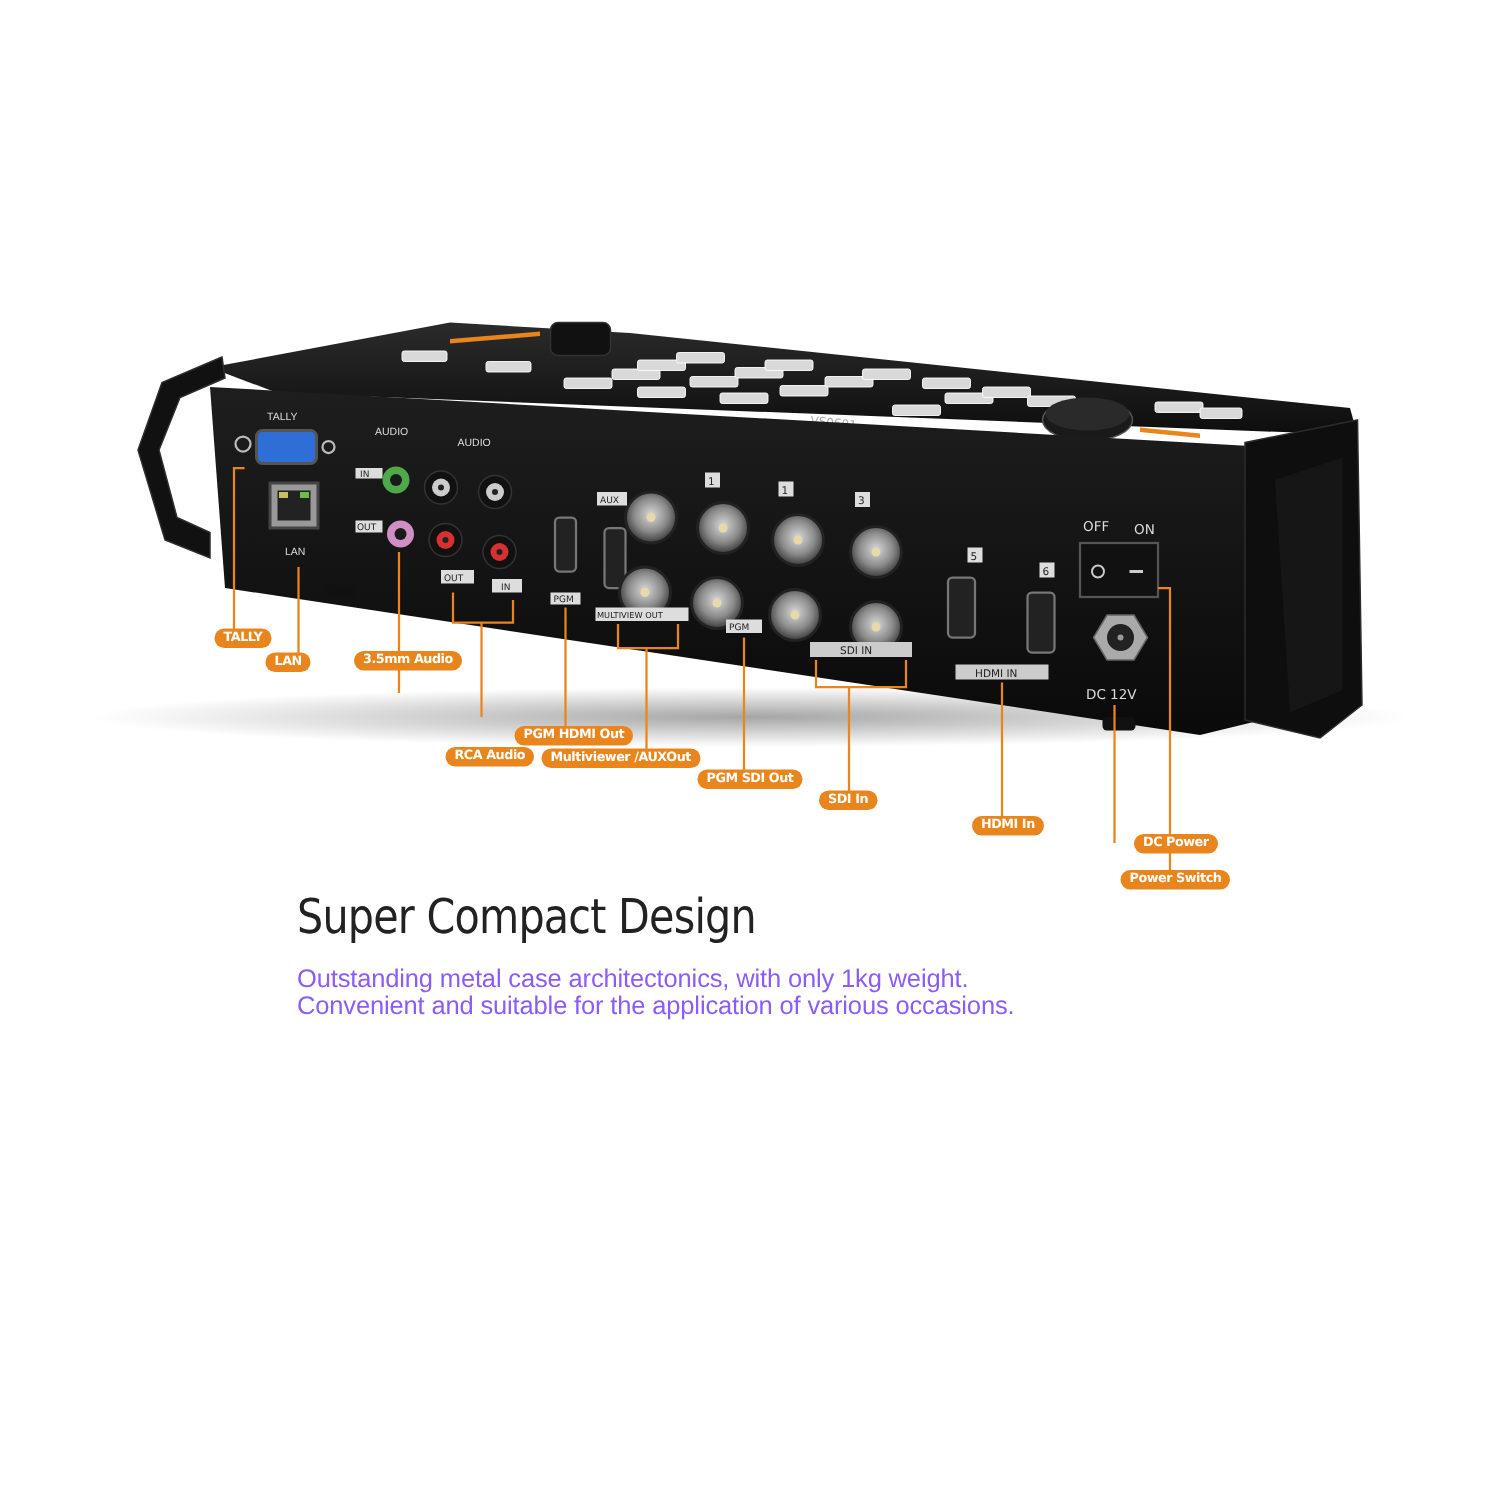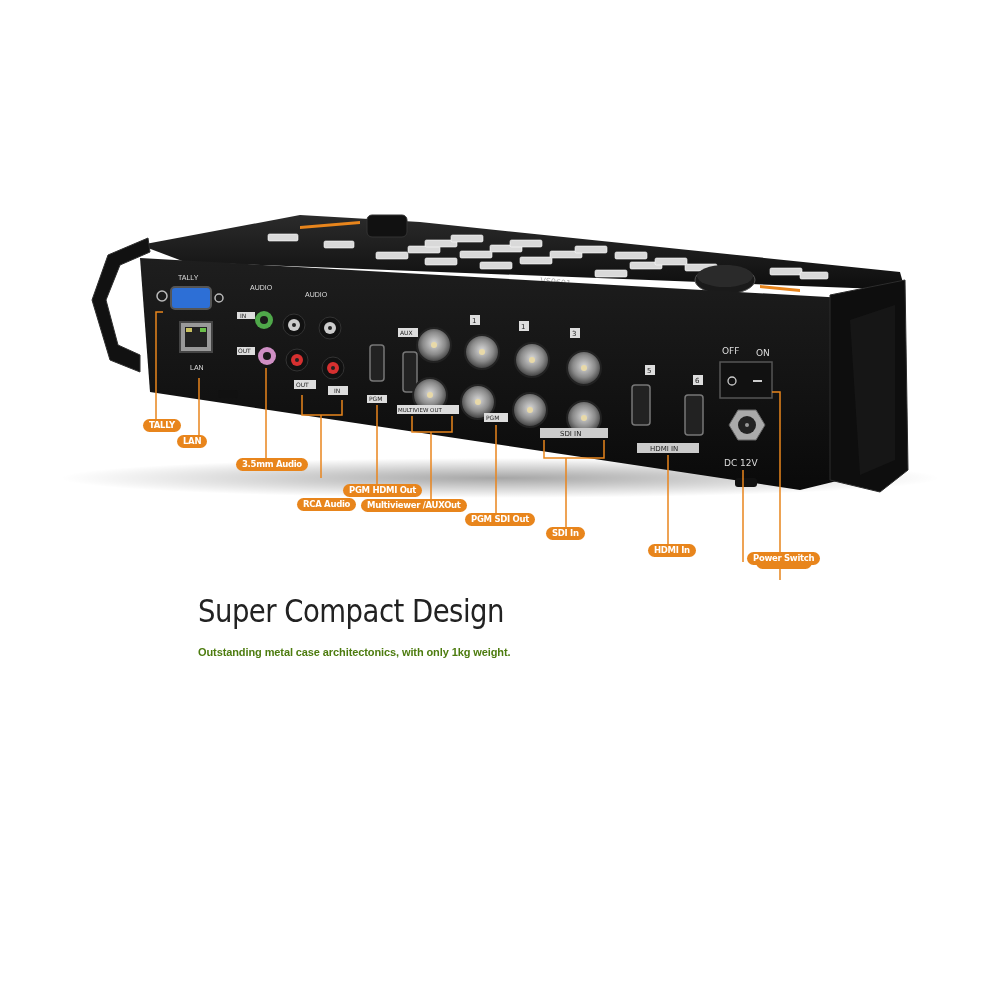--- a/index.html
+++ b/index.html
@@ -1,20 +1,20 @@
 <!DOCTYPE html>
 <html><head>
 <meta charset="utf-8">
 <style>
   html,body{margin:0;padding:0;background:#fff;}
   body{width:1000px;height:1000px;position:relative;overflow:hidden;font-family:"Liberation Sans",sans-serif;}
   .device{position:absolute;left:0;top:0;width:1000px;height:600px;}
   .callout{position:absolute;background:#e8851c;color:#fff;font-family:"DejaVu Sans",sans-serif;font-weight:bold;font-size:8.5px;line-height:13px;height:13px;padding:0 6px;border-radius:7px;white-space:nowrap;letter-spacing:-0.3px;}
   .title{position:absolute;left:198px;top:592px;font-size:32px;color:#222;font-family:"DejaVu Sans",sans-serif;font-weight:normal;letter-spacing:-0.6px;transform:scaleX(0.86);transform-origin:left top;}
-  .desc{position:absolute;left:198px;top:644px;font-size:11px;color:#4d7c0f;line-height:17.5px;letter-spacing:-0.1px;font-weight:bold;}
+  .desc{position:absolute;left:198px;top:644px;font-size:17px;color:#8b5cf6;line-height:17.5px;letter-spacing:-0.1px;}
   .desc div{white-space:nowrap;}
   .dlabel{font-family:"Liberation Sans",sans-serif;fill:#ddd;font-size:7px;}
 </style>
 </head>
 <body>
 
 <svg class="device" viewBox="0 0 1000 600" width="1000" height="600">
   <defs>
     <linearGradient id="topg" x1="0" y1="0" x2="0" y2="1">
       <stop offset="0" stop-color="#2b2b2b"></stop>
@@ -204,26 +204,27 @@
     <polyline points="544,440 544,458 604,458 604,440"></polyline>
     <line x1="566" y1="458" x2="566" y2="532"></line>
     <line x1="668" y1="455" x2="668" y2="548"></line>
     <line x1="743" y1="470" x2="743" y2="562"></line>
     <polyline points="772,392 780,392 780,580"></polyline>
   </g>
 </svg>
 
 <span class="callout" style="left:143px;top:419px">TALLY</span>
 <span class="callout" style="left:177px;top:435px">LAN</span>
-<span class="callout" style="left:236px;top:458px">3.5mm Audio</span>
+<span class="callout" style="left:236px;top:434px">3.5mm Audio</span>
 <span class="callout" style="left:297px;top:498px">RCA Audio</span>
 <span class="callout" style="left:343px;top:484px">PGM HDMI Out</span>
 <span class="callout" style="left:361px;top:499px">Multiviewer /AUXOut</span>
 <span class="callout" style="left:465px;top:513px">PGM SDI Out</span>
 <span class="callout" style="left:546px;top:527px">SDI In</span>
 <span class="callout" style="left:648px;top:544px">HDMI In</span>
 <span class="callout" style="left:756px;top:556px">DC Power</span>
-<span class="callout" style="left:747px;top:552px">Power Switch</span>
+<span class="callout" style="left:747px;top:580px">Power Switch</span>
 
 <div class="title">Super Compact Design</div>
 <div class="desc">
   <div>Outstanding metal case architectonics, with only 1kg weight.</div>
+  <div>Convenient and suitable for the application of various occasions.</div>
 </div>
 
 </body></html>

